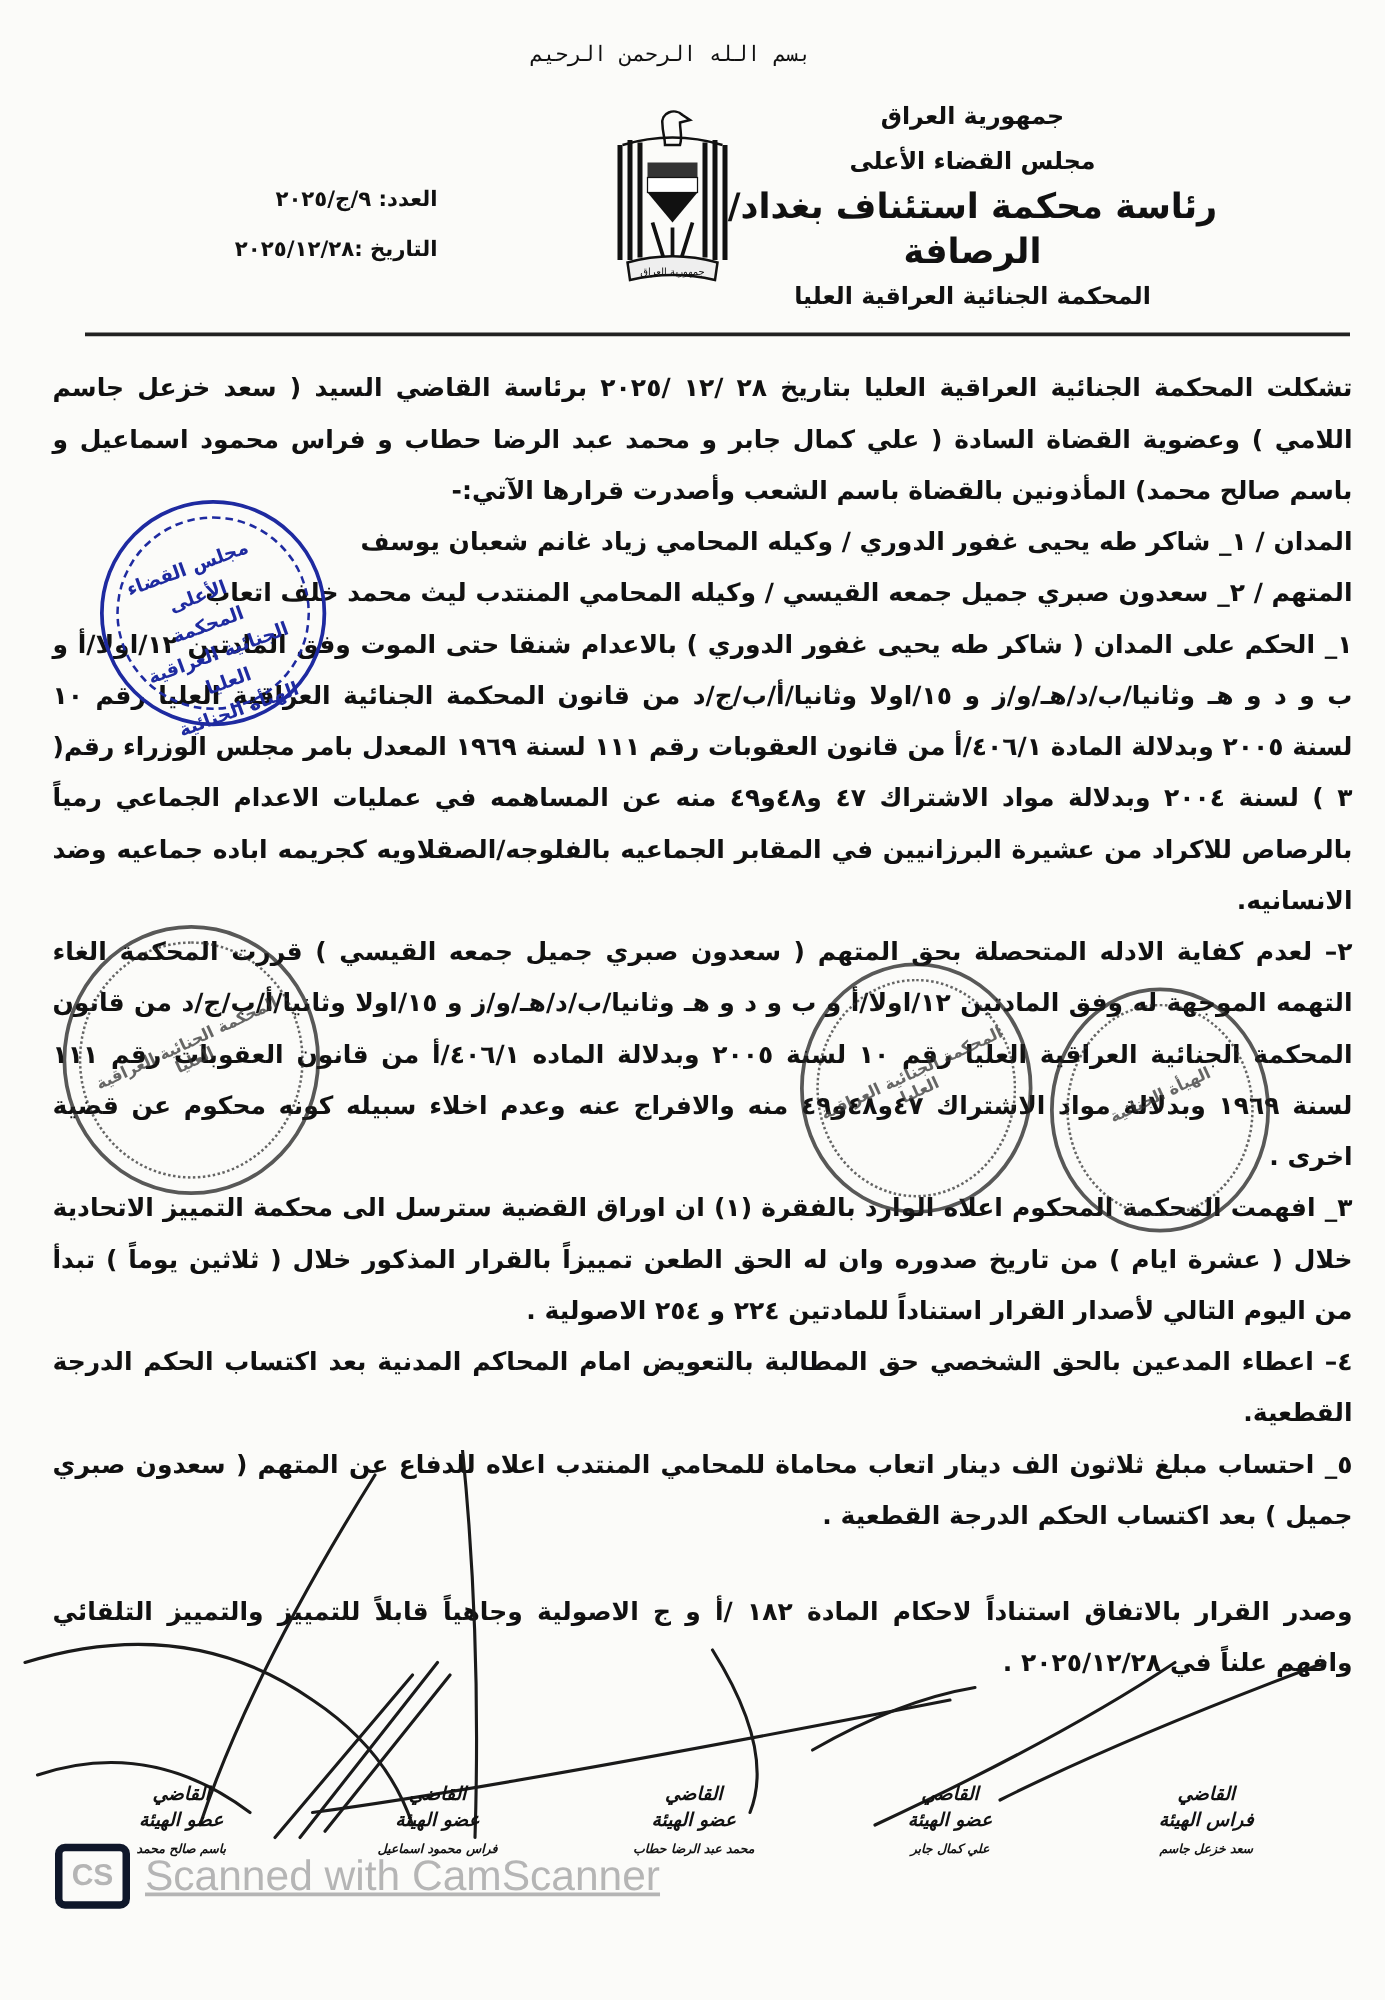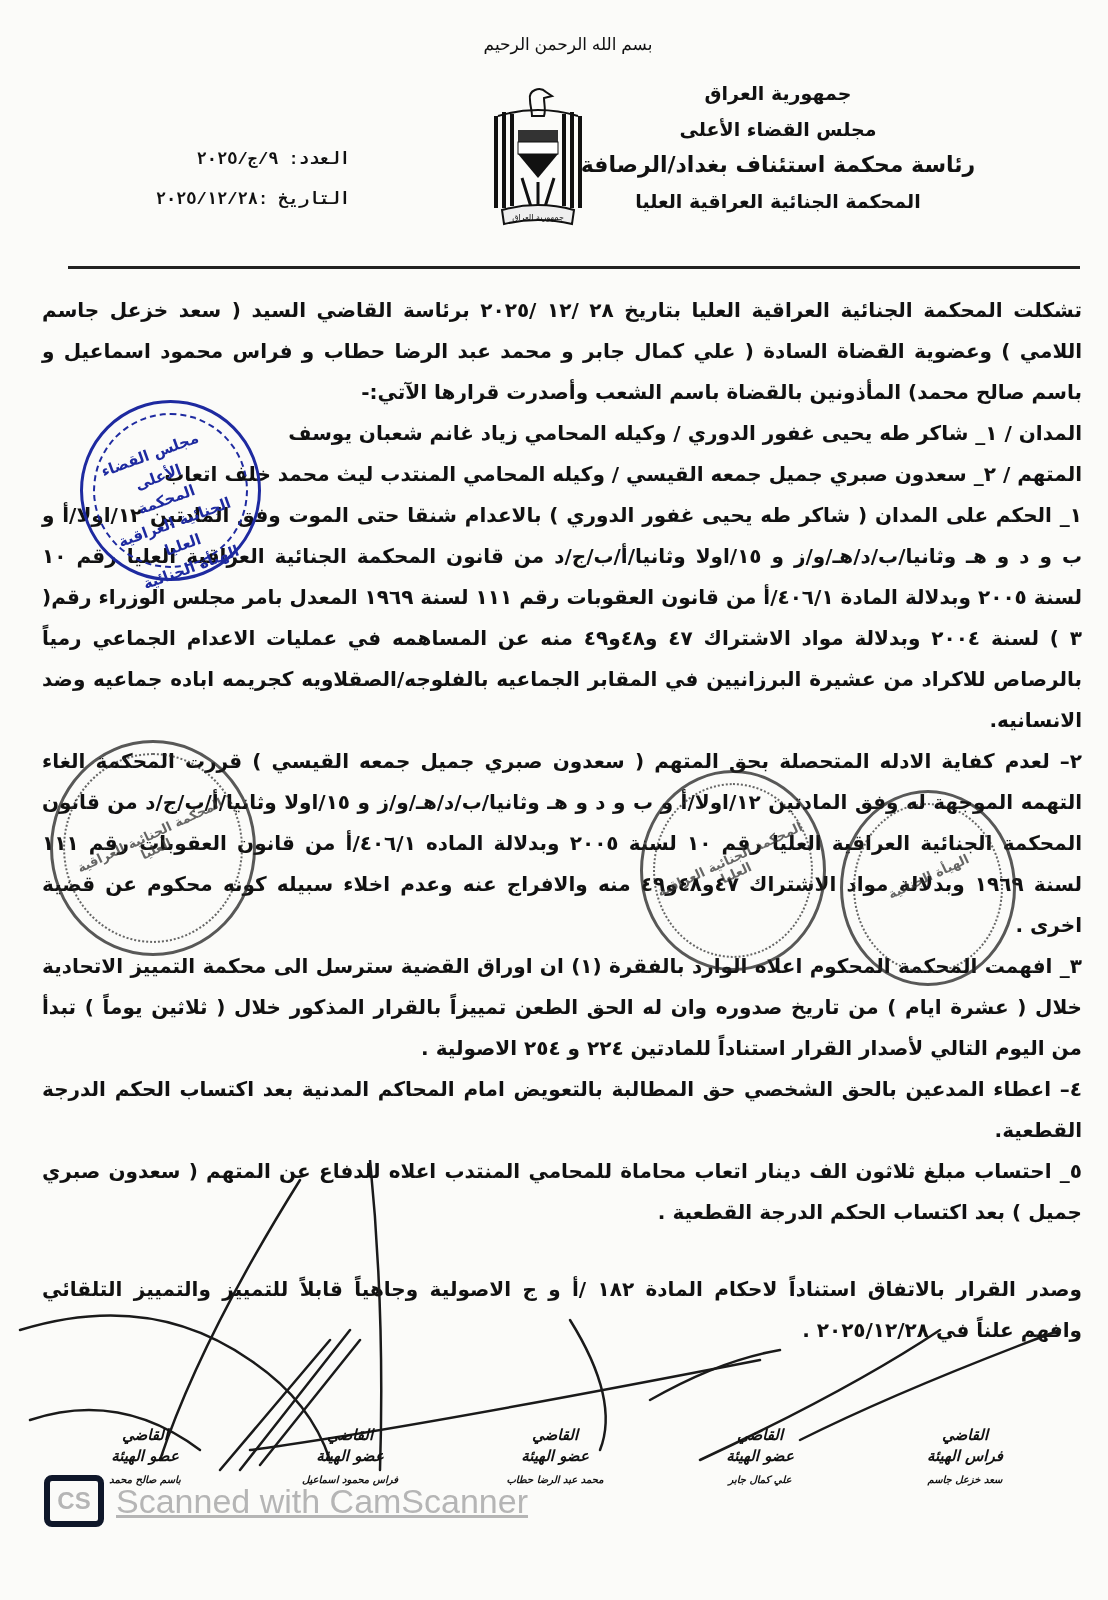--- a/index.html
+++ b/index.html
@@ -2,26 +2,26 @@
 <html><head>
 <meta charset="utf-8">
 <style>
   html, body { margin: 0; padding: 0; }
   body {
     width: 1108px; height: 1600px; background: #fbfbf9; position: relative; overflow: hidden;
     font-family: "DejaVu Sans", sans-serif; color: #111;
   }
   .abs { position: absolute; }
   .rtl { direction: rtl; unicode-bidi: embed; }
-  .basmala { top: 34px; left: 448px; width: 240px; text-align: center; font-size: 17px; font-family: Liberation Sans, sans-serif; }
+  .basmala { top: 34px; left: 424px; width: 240px; text-align: left; font-size: 17px; font-family: Liberation Mono, monospace; }
   .hdr-right { top: 75px; right: 100px; width: 460px; text-align: center; }
   .hdr-right div { font-weight: bold; font-size: 19px; line-height: 36px; }
-  .hdr-right .big { font-size: 22px; }
+  .hdr-right .big { font-size: 28px; }
   .hdr-left { top: 140px; left: 130px; width: 220px; text-align: right; }
-  .hdr-left div { font-weight: bold; font-size: 17px; line-height: 40px; font-family: Liberation Mono, monospace; }
+  .hdr-left div { font-weight: bold; font-size: 17px; line-height: 40px; }
   .emblem { top: 82px; left: 488px; width: 100px; height: 150px; }
   .rule { top: 266px; left: 68px; width: 1012px; height: 3px; background: #222; }
   .body-text { top: 290px; left: 42px; width: 1040px; font-size: 20px; font-weight: bold; line-height: 41px; text-align: justify; }
   .body-text p { margin: 0; }
   .sp { height: 36px; }
   .stamp { border-radius: 50%; border: 3px solid; }
   .stamp-blue { top: 400px; left: 80px; width: 175px; height: 175px; border-color: #1e2aa0; color: #1e2aa0; }
   .stamp-blue .inner { position: absolute; inset: 10px; border-radius: 50%; border: 2px dashed #1e2aa0; }
   .stamp-blue .txt { position: absolute; top: 36px; left: 10px; width: 155px; text-align: center; font-size: 15px; font-weight: bold; line-height: 24px; transform: rotate(-20deg); }
   .stamp-black { border-color: #222; color: #333; opacity: 0.75; }

